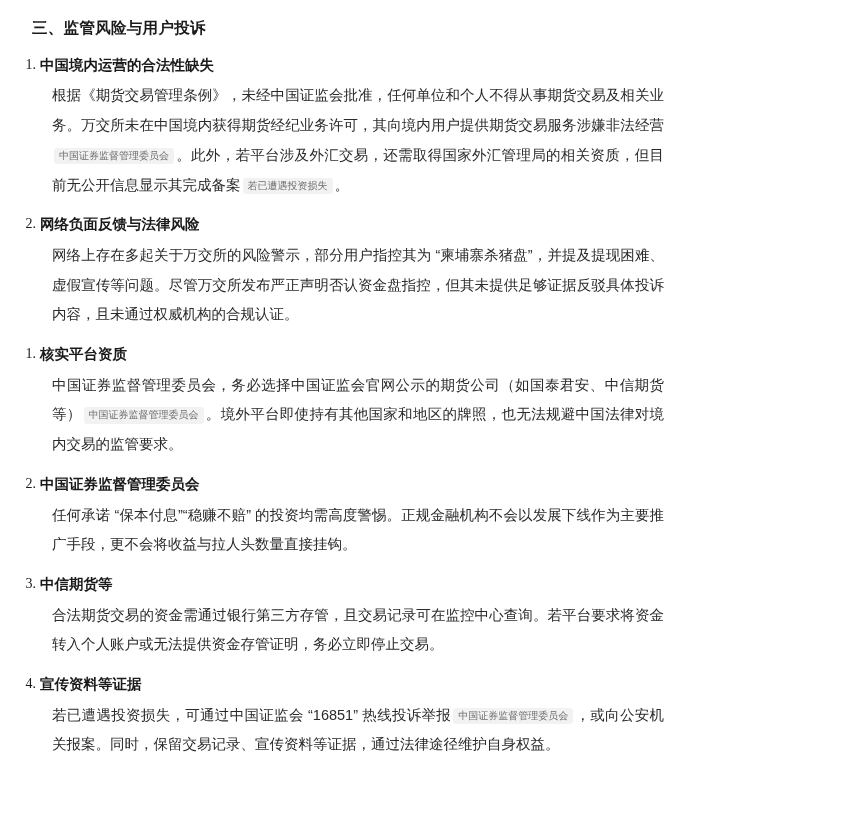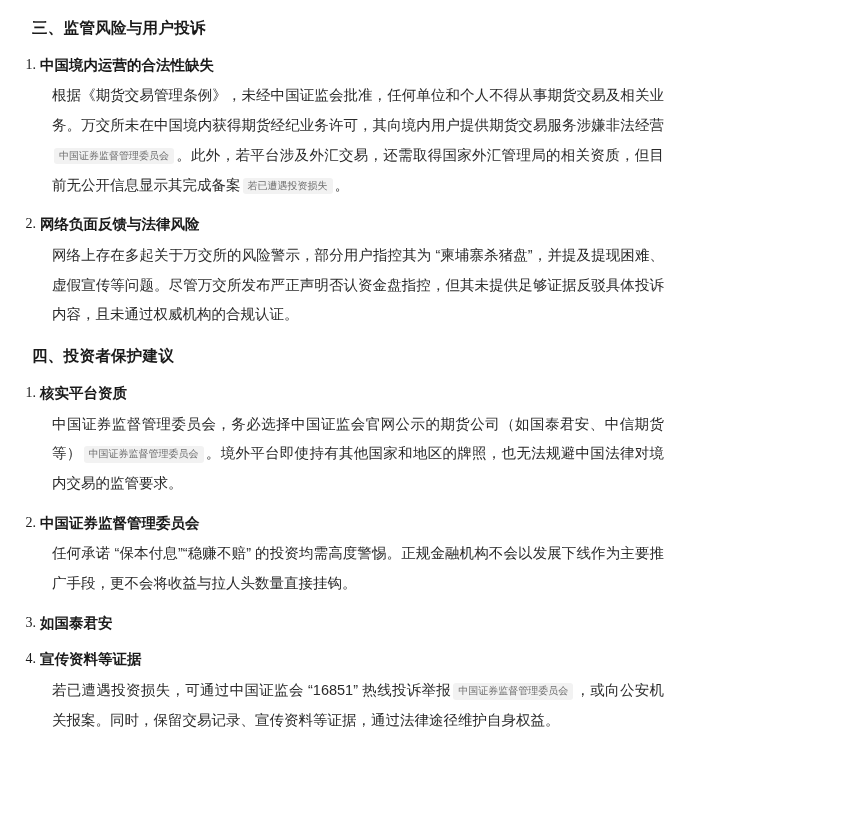--- a/index.html
+++ b/index.html
@@ -91,30 +91,30 @@
       <div class="item">
         <div class="item-head"><span class="item-num">1.</span><span>中国境内运营的合法性缺失</span></div>
         <p class="para"><span>根据《期货交易管理条例》，未经中国证监会批准，任何单位和个人不得从事期货交易及相关业务。万交所未在中国境内获得期货经纪业务许可，其向境内用户提供期货交易服务涉嫌非法经营</span><span class="tagref">中国证券监督管理委员会</span><span>。此外，若平台涉及外汇交易，还需取得国家外汇管理局的相关资质，但目前无公开信息显示其完成备案</span><span class="tagref">若已遭遇投资损失</span><span>。</span></p>
       </div>
       <div class="item">
         <div class="item-head"><span class="item-num">2.</span><span>网络负面反馈与法律风险</span></div>
         <p class="para"><span>网络上存在多起关于万交所的风险警示，部分用户指控其为 “柬埔寨杀猪盘”，并提及提现困难、虚假宣传等问题。尽管万交所发布严正声明否认资金盘指控，但其未提供足够证据反驳具体投诉内容，且未通过权威机构的合规认证。</span></p>
       </div>
     </div>
     <div class="sec">
-      <div class="sec-title">四、投资者保护建议</div>
       <div class="item">
         <div class="item-head"><span class="item-num">1.</span><span>核实平台资质</span></div>
         <p class="para"><span>中国证券监督管理委员会，务必选择中国证监会官网公示的期货公司（如国泰君安、中信期货等）</span><span class="tagref">中国证券监督管理委员会</span><span>。境外平台即使持有其他国家和地区的牌照，也无法规避中国法律对境内交易的监管要求。</span></p>
       </div>
       <div class="item">
         <div class="item-head"><span class="item-num">2.</span><span>中国证券监督管理委员会</span></div>
         <p class="para"><span>任何承诺 “保本付息”“稳赚不赔” 的投资均需高度警惕。正规金融机构不会以发展下线作为主要推广手段，更不会将收益与拉人头数量直接挂钩。</span></p>
       </div>
       <div class="item">
-        <div class="item-head"><span class="item-num">3.</span><span>如国泰君安</span></div>
+        <div class="item-head"><span class="item-num">3.</span><span>中信期货等</span></div>
+        <p class="para"><span>合法期货交易的资金需通过银行第三方存管，且交易记录可在监控中心查询。若平台要求将资金转入个人账户或无法提供资金存管证明，务必立即停止交易。</span></p>
       </div>
       <div class="item">
         <div class="item-head"><span class="item-num">4.</span><span>宣传资料等证据</span></div>
         <p class="para"><span>若已遭遇投资损失，可通过中国证监会 “16851” 热线投诉举报</span><span class="tagref">中国证券监督管理委员会</span><span>，或向公安机关报案。同时，保留交易记录、宣传资料等证据，通过法律途径维护自身权益。</span></p>
       </div>
     </div>
   </div>
 
 </body></html>

